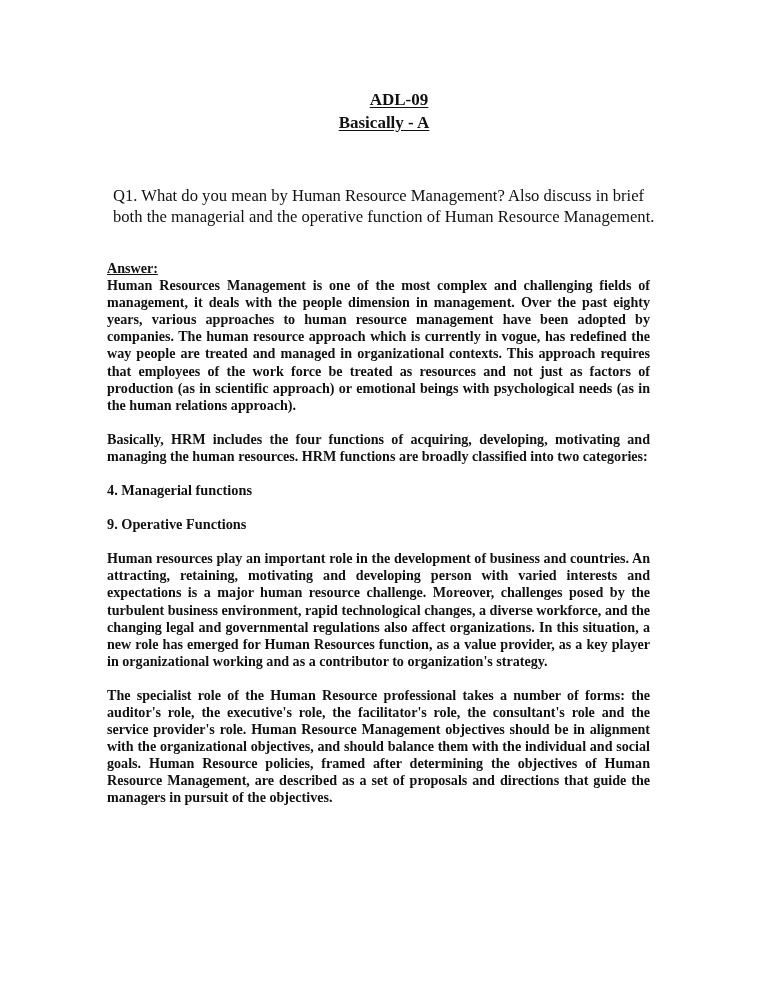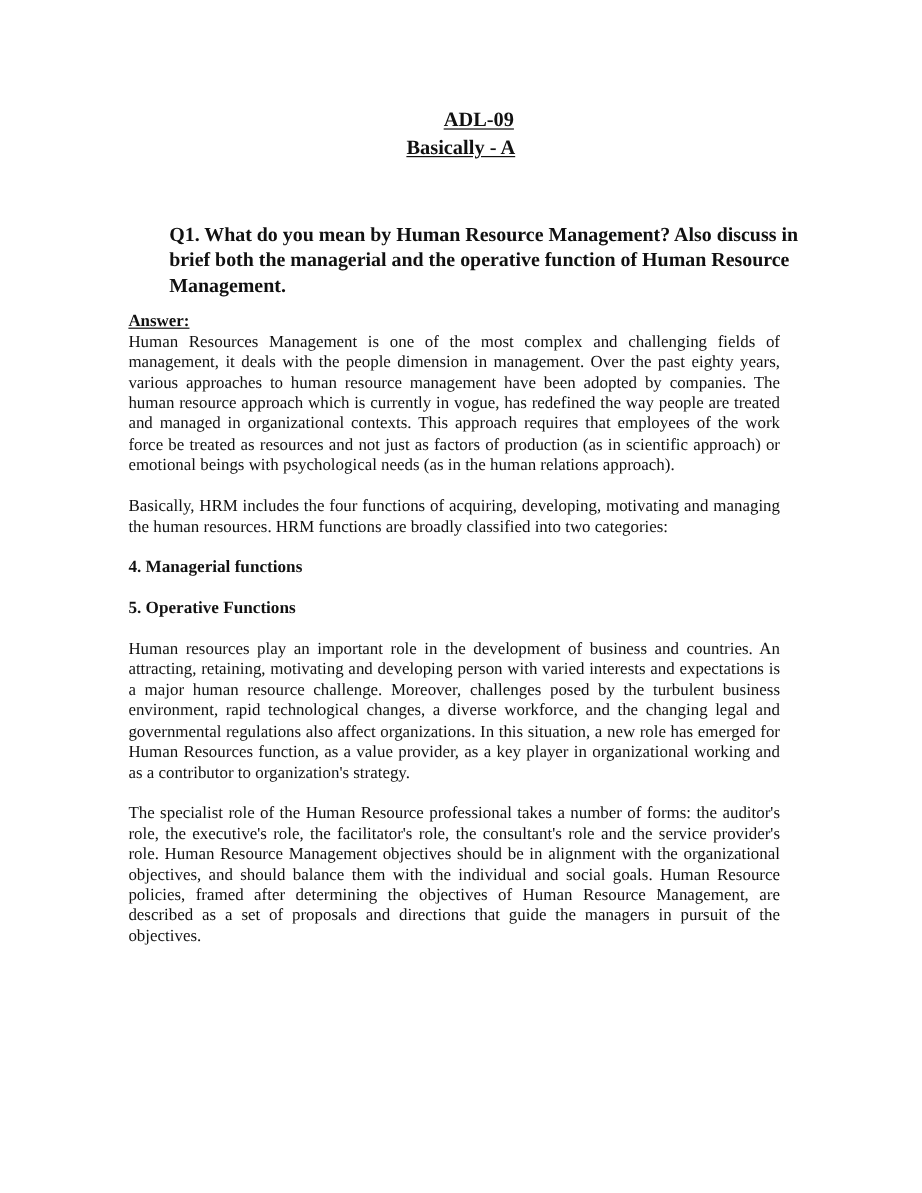--- a/index.html
+++ b/index.html
@@ -12,44 +12,44 @@
     .title-block {
       position: absolute; left: 0; top: 88px; width: 768px;
       text-align: center; font-weight: bold; font-size: 17px; line-height: 23px;
     }
     .title-block div { display: block; }
     .title-block span { text-decoration: underline; text-underline-offset: 2px; }
     .title-line1 { margin-left: 30px; }
     .title-line2 { margin-left: 0px; }
     .question {
       position: absolute; left: 113px; top: 185px; width: 545px;
-      font-weight: bold; font-size: 16.6px; line-height: 21px; margin-left: 28px;
+      font-weight: normal; font-size: 16.6px; line-height: 21px;
     }
     .content {
       position: absolute; left: 107px; top: 260px; width: 543px;
       font-size: 14.1px; line-height: 17.1px; text-align: justify;
     }
     .answer-label { font-weight: bold; text-decoration: underline; display: block; }
-    p { margin: 0 0 17px 0; }
+    p { margin: 0 0 17px 0; font-weight: bold; }
     .fn-heading { font-weight: bold; margin: 0 0 17px 0; font-size: 14.3px; }
     .content p.first { margin-top: 0; }
   </style>
 </head>
 <body>
 
 <div class="page">
   <div class="title-block">
     <div class="title-line1"><span>ADL-09</span></div>
     <div class="title-line2"><span>Basically - A</span></div>
   </div>
 
   <div class="question">Q1. What do you mean by Human Resource Management? Also discuss in brief both the managerial and the operative function of Human Resource Management.</div>
 
   <div class="content">
     <span class="answer-label">Answer:</span>
     <p class="first">Human Resources Management is one of the most complex and challenging fields of management, it deals with the people dimension in management. Over the past eighty years, various approaches to human resource management have been adopted by companies. The human resource approach which is currently in vogue, has redefined the way people are treated and managed in organizational contexts. This approach requires that employees of the work force be treated as resources and not just as factors of production (as in scientific approach) or emotional beings with psychological needs (as in the human relations approach).</p>
     <p>Basically, HRM includes the four functions of acquiring, developing, motivating and managing the human resources. HRM functions are broadly classified into two categories:</p>
     <div class="fn-heading">4. Managerial functions</div>
-    <div class="fn-heading">5. Operative Functions</div>
+    <div class="fn-heading">9. Operative Functions</div>
     <p>Human resources play an important role in the development of business and countries. An attracting, retaining, motivating and developing person with varied interests and expectations is a major human resource challenge. Moreover, challenges posed by the turbulent business environment, rapid technological changes, a diverse workforce, and the changing legal and governmental regulations also affect organizations. In this situation, a new role has emerged for Human Resources function, as a value provider, as a key player in organizational working and as a contributor to organization's strategy.</p>
     <p>The specialist role of the Human Resource professional takes a number of forms: the auditor's role, the executive's role, the facilitator's role, the consultant's role and the service provider's role. Human Resource Management objectives should be in alignment with the organizational objectives, and should balance them with the individual and social goals. Human Resource policies, framed after determining the objectives of Human Resource Management, are described as a set of proposals and directions that guide the managers in pursuit of the objectives.</p>
   </div>
 </div>
 
 </body></html>

